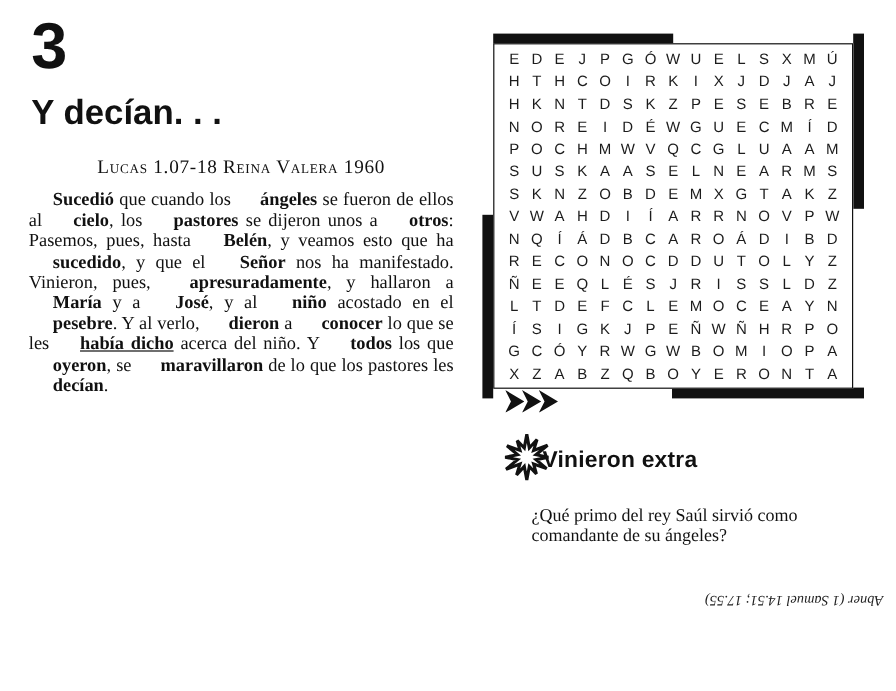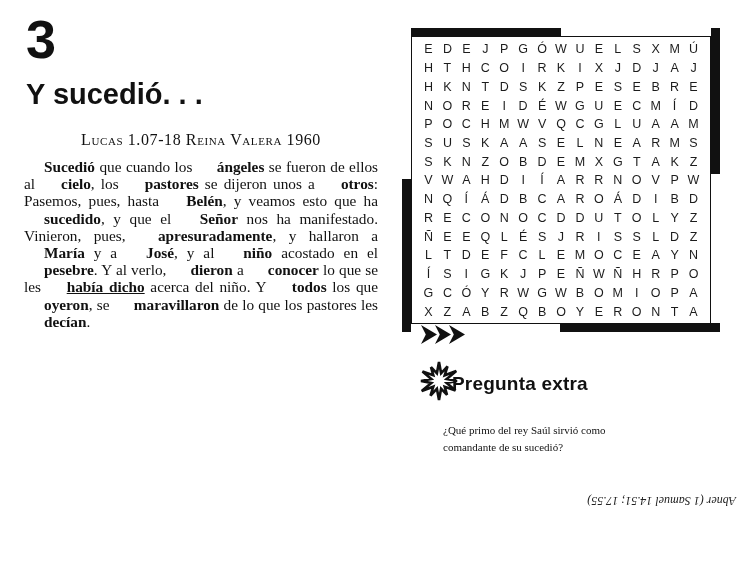--- a/index.html
+++ b/index.html
@@ -68,38 +68,38 @@
   }
 
   
   .extra-header { position: absolute; left: 419px; top: 361px; display: flex; align-items: center; }
   .starburst { width: 40px; height: 40px; flex: 0 0 auto; }
   .extra-label {
     font-family: "Liberation Sans", sans-serif;
     font-weight: 900; font-size: 19px; margin-left: -7px; margin-top: 6px;
     letter-spacing: 0.2px;
   }
-  .question { position: absolute; left: 443px; top: 422px; font-size: 11px; line-height: 16.5px; }
+  .question { position: absolute; left: 443px; top: 422px; font-size: 15px; line-height: 16.5px; }
 
   
   .answer {
     position: absolute; left: 548px; top: 494px; width: 188px;
     transform: rotate(180deg);
     font-style: italic; font-size: 12px; color: #222;
     text-align: left; line-height: 14px;
   }
 </style>
 </head>
 <body>
 
 <main>
 
   <section>
     <div class="puzzle-number">3</div>
-    <h1 class="puzzle-title">Y sucedió. . .</h1>
+    <h1 class="puzzle-title">Y decían. . .</h1>
     <div class="scripture-ref">Lucas 1.07-18 Reina Valera 1960</div>
     <p class="passage" id="passage"><b>Sucedió</b><span> que cuando los </span><b>ángeles</b><span> se fueron de ellos al </span><b>cielo</b><span>, los </span><b>pastores</b><span> se dijeron unos a </span><b>otros</b><span>: Pasemos, pues, hasta </span><b>Belén</b><span>, y veamos esto que ha </span><b>sucedido</b><span>, y que el </span><b>Señor</b><span> nos ha manifestado. Vinieron, pues, </span><b>apresuradamente</b><span>, y hallaron a </span><b>María</b><span> y a </span><b>José</b><span>, y al </span><b>niño</b><span> acostado en el </span><b>pesebre</b><span>. Y al verlo, </span><b>dieron</b><span> a </span><b>conocer</b><span> lo que se les </span><b class="u">había dicho</b><span> acerca del niño. Y </span><b>todos</b><span> los que </span><b>oyeron</b><span>, se </span><b>maravillaron</b><span> de lo que los pastores les </span><b>decían</b><span>.</span></p>
   </section>
 
   <section>
 
     <div class="ws-panel">
       <div class="bar bar-top"></div>
       <div class="bar bar-right"></div>
       <div class="bar bar-left"></div>
@@ -336,24 +336,24 @@
     <div class="arrows">
       <div class="arrow"></div>
       <div class="arrow"></div>
       <div class="arrow"></div>
     </div>
 
     <div class="extra-header">
       <svg class="starburst" viewBox="0 0 40 40" aria-hidden="true">
         <polygon points="20,1 22.1,12.3 28.5,5.3 25.7,14.3 37.3,10 27.7,17.9 38,20 27.7,22.1 36.5,29.5 25.7,25.7 28,33.9 22.1,27.7 20,39 17.9,27.7 11.5,34.7 14.3,25.7 2.7,30 12.3,22.1 2,20 12.3,17.9 3.5,10.5 14.3,14.3 12,6.1 17.9,12.3" fill="#ffffff" stroke="#111111" stroke-width="2.6" stroke-linejoin="miter"></polygon>
       </svg>
-      <span class="extra-label">Pregunta extra</span>
+      <span class="extra-label">Vinieron extra</span>
     </div>
 
     <div class="question">
       <div>¿Qué primo del rey Saúl sirvió como</div>
-      <div>comandante de su sucedió?</div>
+      <div>comandante de su ángeles?</div>
     </div>
 
     <div class="answer">Abner (1 Samuel 14.51; 17.55)</div>
 
   </section>
 </main>
 
 </body></html>

